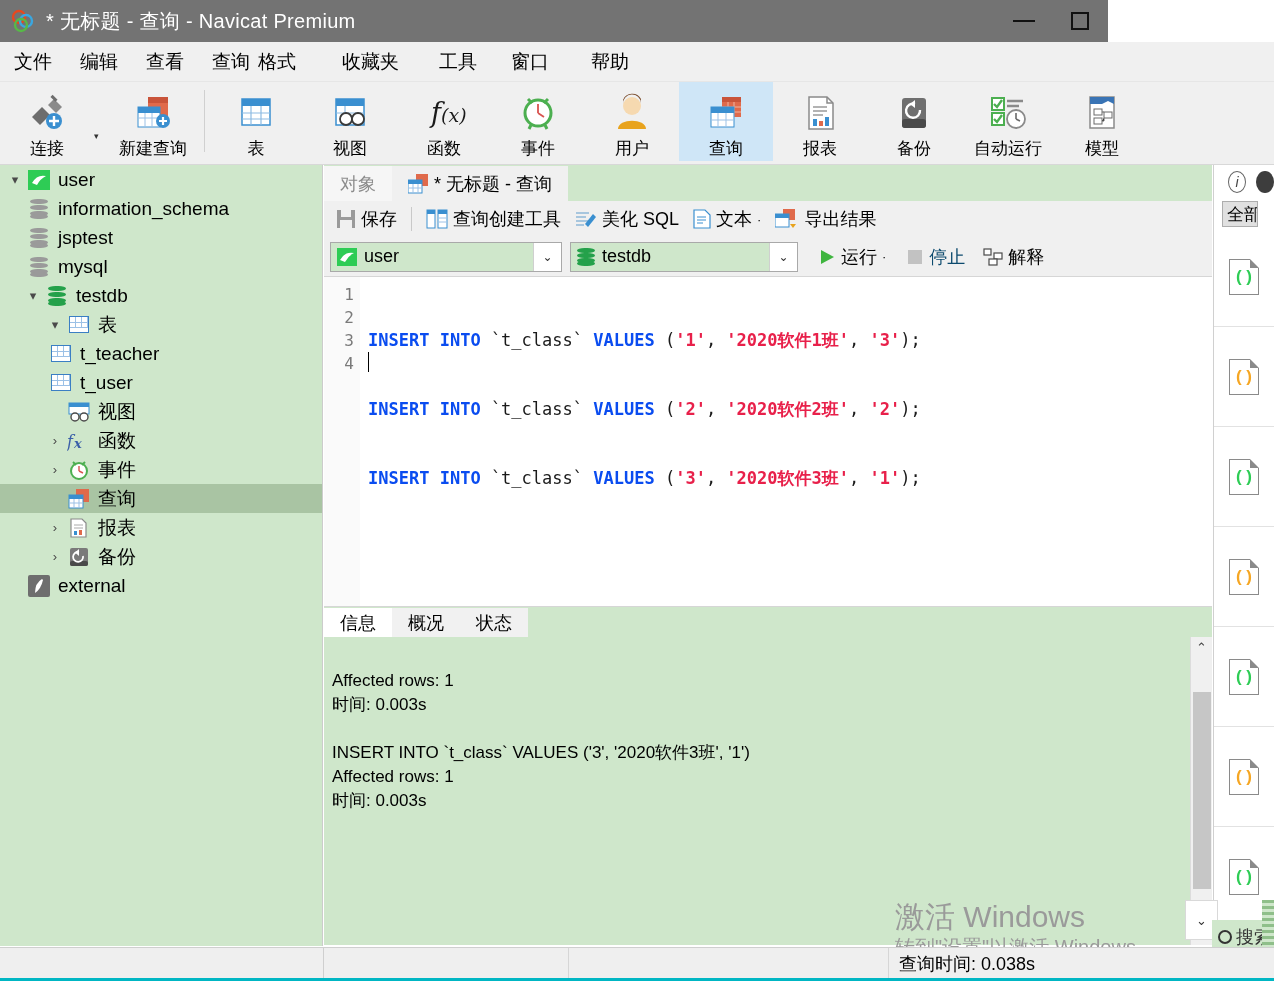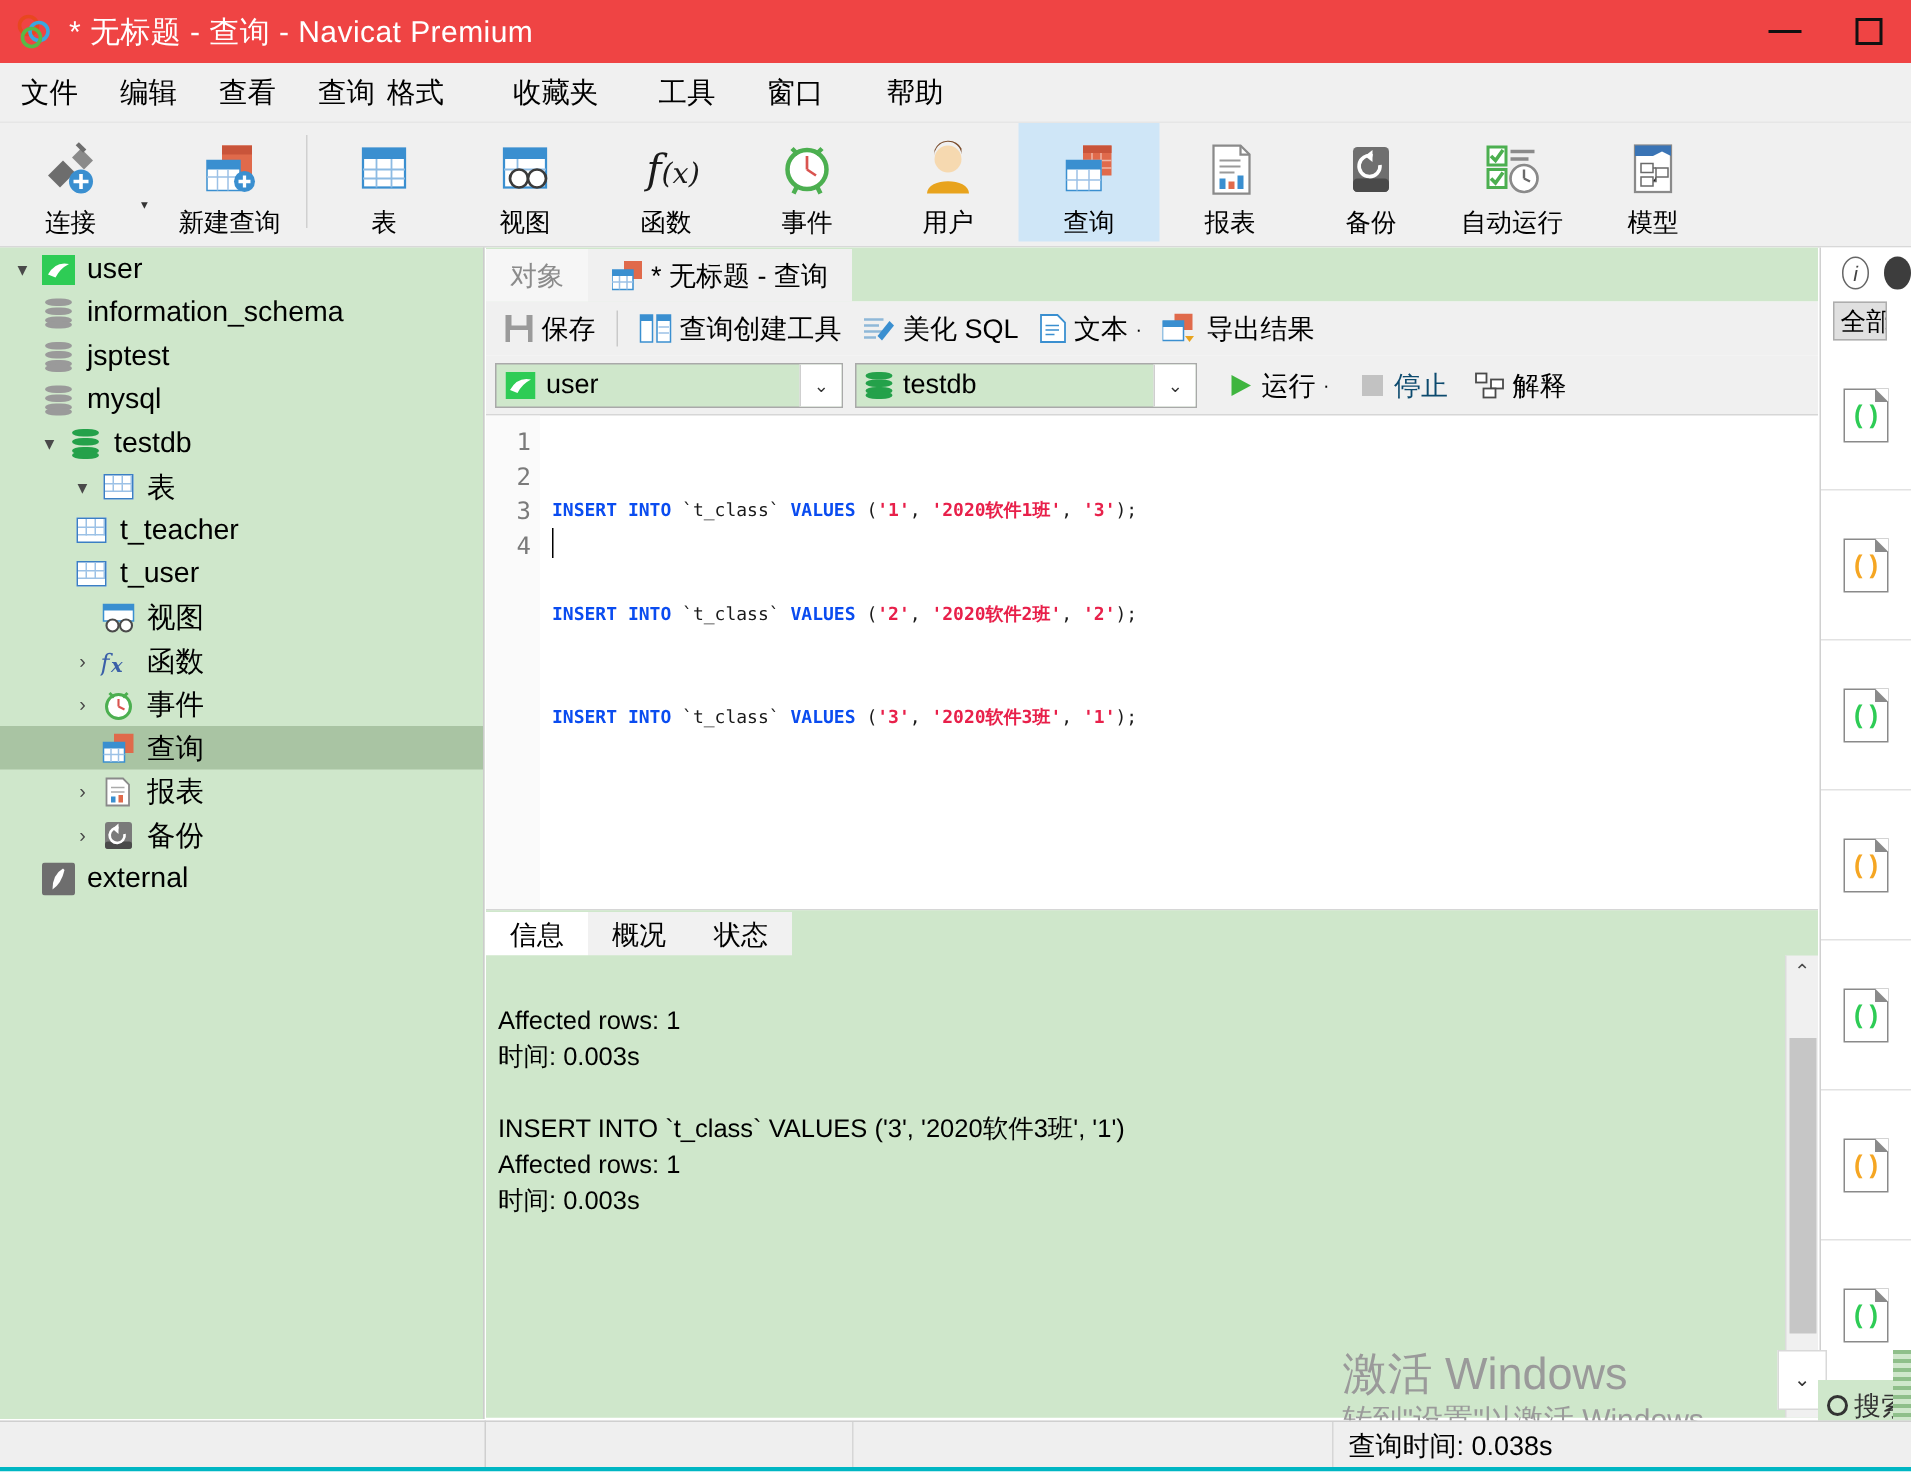--- a/index.html
+++ b/index.html
@@ -7,22 +7,22 @@
     margin: 0; padding: 0;
     width: 1274px; height: 981px;
     overflow: hidden;
     font-family: "Liberation Sans", "DejaVu Sans", sans-serif;
     background: #ffffff;
   }
   #app { position: relative; width: 1274px; height: 981px; }
 
   
   .titlebar {
-    position: absolute; top: 0; left: 0; width: 1274px; height: 42px;
-    background: #ef4444; display: flex; align-items: center;
+    position: absolute; top: 0; left: 0; width: 1108px; height: 42px;
+    background: #737373; display: flex; align-items: center;
   }
   .title-logo { width: 26px; height: 26px; margin-left: 10px; position: relative; }
   .title-text {
     margin-left: 10px; color: #ffffff; font-size: 20px; letter-spacing: .3px;
     white-space: nowrap;
   }
   .win-btns { position: absolute; right: 0; top: 0; height: 42px; display: flex; }
   .win-btn { width: 56px; height: 42px; display: flex; align-items: center; justify-content: center; }
   .win-min { width: 22px; height: 2px; background: #111; }
   .win-max { width: 18px; height: 18px; border: 2px solid #111; }
@@ -139,21 +139,21 @@
     overflow:hidden;
   }
   .gutter {
     position:absolute; left:0; top:0; width:36px; height:100%;
     background:#fafafa; text-align:right; padding-top:6px;
   }
   .gutter div { font-family:"DejaVu Sans Mono", monospace; font-size:16px;
                 color:#7a7a7a; line-height:23px; padding-right:6px; }
   .code {
     position:absolute; left:44px; top:6px; right:0;
-    font-family:"DejaVu Sans Mono", monospace; font-size:12px; line-height:23px;
+    font-family:"DejaVu Sans Mono", monospace; font-size:17px; line-height:23px;
     white-space:pre;
   }
   .code .kw { color:#0a4cf0; font-weight:bold; }
   .code .id { color:#1a1a1a; }
   .code .str { color:#e8204a; font-weight:bold; }
   .code .punc { color:#1a1a1a; }
   .caret-line { position:absolute; left:44px; top:75px; width:1px; height:20px; background:#000; }
 
   .results { position:relative; height: 338px; background:#cfe7cb; }
   .rtabs { height:30px; display:flex; align-items:flex-end; background:#cfe7cb; }

